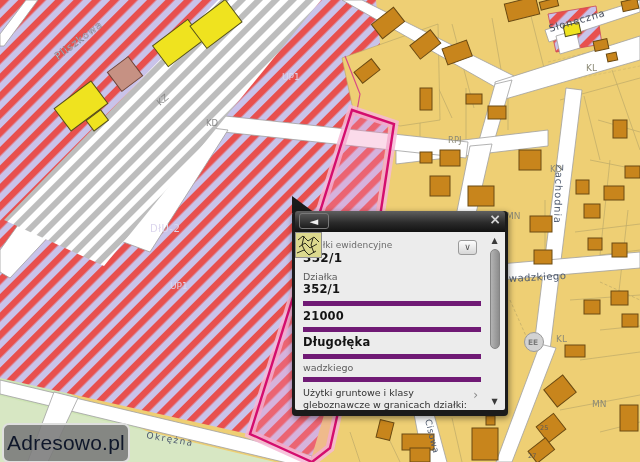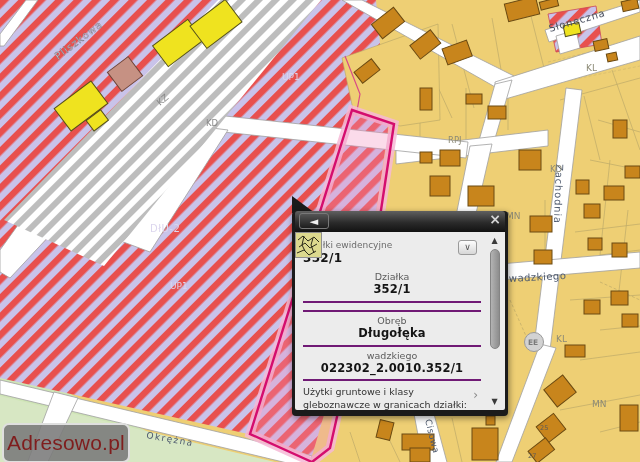--- a/index.html
+++ b/index.html
@@ -22,36 +22,36 @@
              font-size:14px;line-height:15px;text-align:center;font-weight:bold;cursor:pointer;}
   .popup-body{position:relative;background:#ececec;height:178px;border-radius:0 0 2px 2px;
               padding:6px 24px 4px 8px;box-sizing:border-box;overflow:hidden;}
   .hdr-row{display:flex;gap:9px;align-items:flex-start;margin-bottom:3px;}
   .thumb{flex:0 0 auto;border:1px solid #8f8f8f;background:#dcd98e;width:25px;height:24px;}
   .hdr-label{font-size:9px;color:#6b6b6b;margin-top:2px;}
   .hdr-value{font-size:12px;font-weight:bold;color:#141414;margin-top:1px;letter-spacing:.3px;}
   .collapse-btn{position:absolute;right:28px;top:8px;width:19px;height:15px;border-radius:3px;
                 background:linear-gradient(#fdfdfd,#d7d7d7);border:1px solid #9a9a9a;color:#555;
                 font-size:9px;line-height:13px;text-align:center;cursor:pointer;box-sizing:border-box;}
-  .field{padding:3px 0 4px 0;border-bottom:2px solid #701a75;text-align:center;}
+  .field{padding:3px 0 4px 0;border-bottom:5px solid #701a75;}
   .f-label{font-size:9.5px;color:#5c5c5c;line-height:1.2;}
   .f-value{font-size:11.5px;font-weight:bold;color:#141414;line-height:1.25;letter-spacing:.2px;}
   .footer-row{display:flex;gap:8px;padding-top:5px;align-items:flex-start;}
   .ft-text{font-size:9.5px;color:#333;line-height:1.3;}
   .ft-chevron{position:absolute;right:27px;bottom:8px;color:#888;font-size:12px;cursor:pointer;}
   .sb{position:absolute;right:4px;top:4px;bottom:4px;width:13px;}
   .sb-up,.sb-down{position:absolute;left:0;right:0;text-align:center;font-size:8px;color:#3a3a3a;cursor:pointer;}
   .sb-up{top:0;} .sb-down{bottom:0;}
   .sb-thumb{position:absolute;left:2px;top:13px;width:8px;height:98px;border-radius:5px;
             background:linear-gradient(90deg,#b3b3b3,#8d8d8d);border:1px solid #848484;cursor:grab;}
 
   
   .wm{position:absolute;left:2px;top:423px;width:124px;height:36px;border-radius:7px;
       background:rgba(122,122,122,.88);border:2px solid rgba(238,238,238,.85);
-      display:flex;align-items:center;justify-content:center;color:#7f1d1d;font-size:21px;
+      display:flex;align-items:center;justify-content:center;color:#0f172a;font-size:21px;
       font-family:"Liberation Sans",sans-serif;z-index:30;letter-spacing:.2px;}
 </style>
 </head>
 <body>
 
 <div class="stage">
 
 <svg width="640" height="462" viewBox="0 0 640 462">
   <defs>
     <pattern id="redhatch" width="13" height="13" patternUnits="userSpaceOnUse" patternTransform="rotate(45)">
@@ -211,28 +211,27 @@
         <div class="hdr-value">352/1</div>
       </div>
       <div class="collapse-btn">∨</div>
     </div>
 
     <div class="field">
       <div class="f-label">Działka</div>
       <div class="f-value">352/1</div>
     </div>
     <div class="field">
-    </div>
-    <div class="field">
-      <div class="f-label">Obręb</div>
+      <div class="f-value">21000</div>
+    </div>
+    <div class="field">
       <div class="f-value">Długołęka</div>
     </div>
     <div class="field">
       <div class="f-label">wadzkiego</div>
-      <div class="f-value">022302_2.0010.352/1</div>
     </div>
 
     <div class="footer-row">
       <svg class="thumb" width="25" height="24" viewBox="0 0 25 24">
         <rect width="25" height="24" fill="#dcd98e"></rect>
         <path d="M2,7 L7,3 L12,8 L18,4 L23,9 M3,14 L9,10 L14,15 L21,11 M1,20 L8,17 L13,22 L20,18 M8,3 L6,12 L9,18 M17,5 L15,12 L18,20" fill="none" stroke="#2a2a1a" stroke-width="1"></path>
       </svg>
       <div class="ft-text">
         <span>Użytki gruntowe i klasy gleboznawcze w granicach działki:</span>
         

